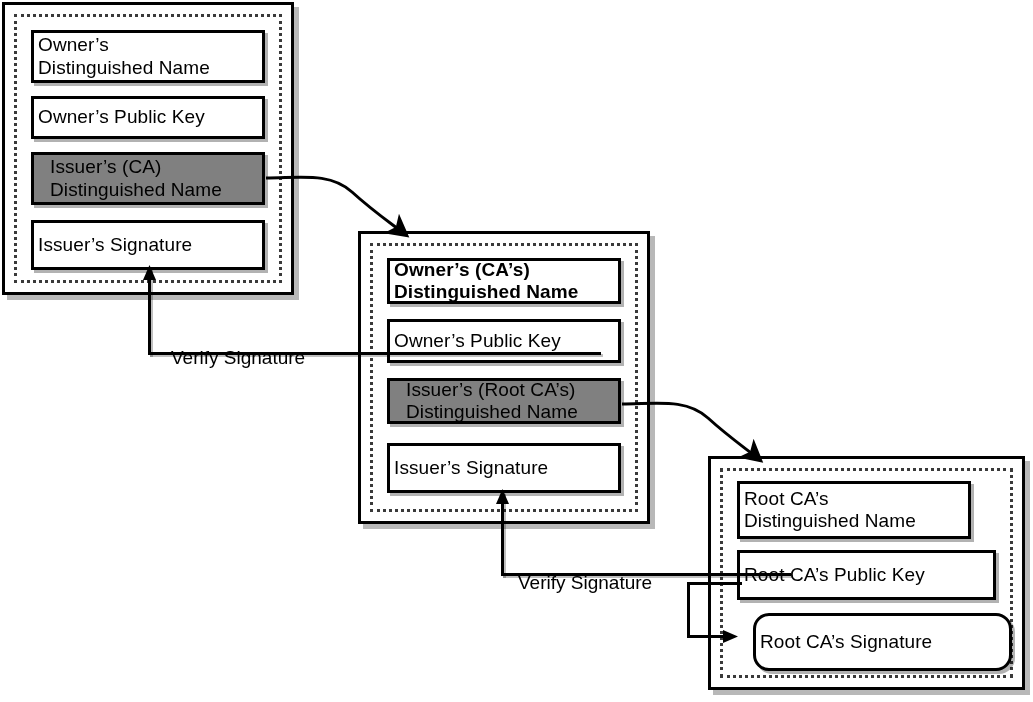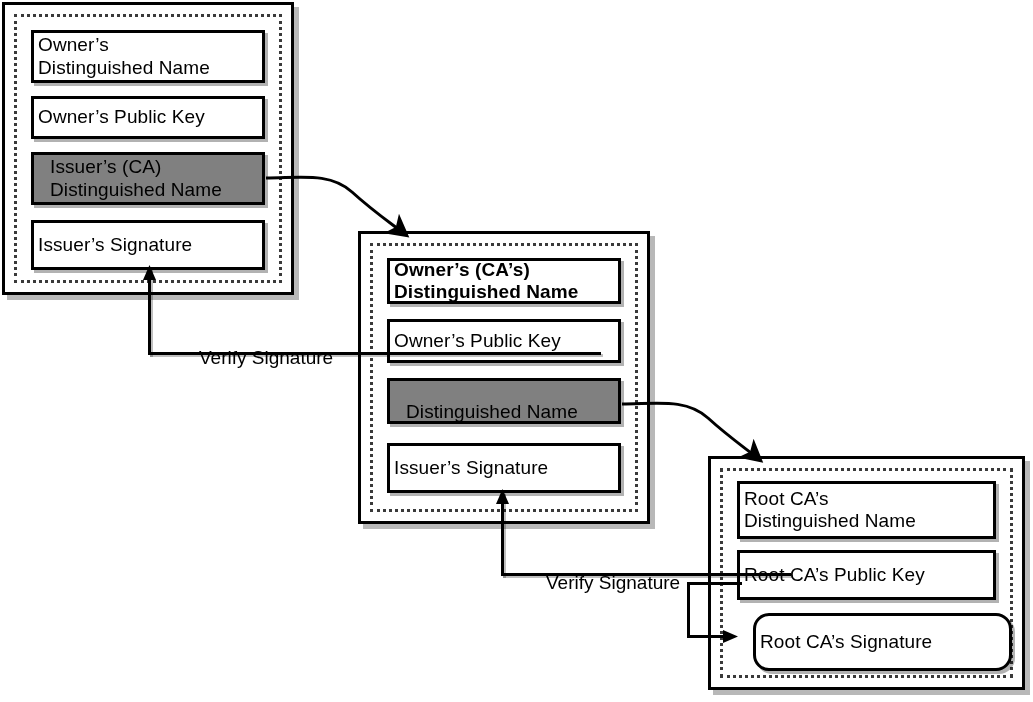--- a/index.html
+++ b/index.html
@@ -75,21 +75,20 @@
     pointer-events: none;
   }
 
   
   .label {
     position: absolute;
     font-size: 19px;
     color: #000000;
     white-space: nowrap;
     z-index: 7;
-    margin-left: 28px;
   }
 </style>
 </head>
 <body>
 
 <div id="stage">
 
   <div class="cert-outer" style="left:2px; top:2px; width:292px; height:293px;">
     <div class="cert-dotted"></div>
   </div>
@@ -132,36 +131,36 @@
   </div>
 
   <div class="field" style="left:387px; top:319px; width:234px; height:44px;">
     <span class="txt">
       <span>Owner’s Public Key</span>
     </span>
   </div>
 
   <div class="field shaded" style="left:387px; top:378px; width:234px; height:46px;">
     <span class="txt">
-      <br>
+      <span>Issuer’s (Root CA’s)</span><br>
       <span>Distinguished Name</span>
     </span>
   </div>
 
   <div class="field" style="left:387px; top:443px; width:234px; height:50px;">
     <span class="txt">
       <span>Issuer’s Signature</span>
     </span>
   </div>
 
   <div class="cert-outer" style="left:708px; top:456px; width:317px; height:234px;">
     <div class="cert-dotted"></div>
   </div>
 
-  <div class="field" style="left:737px; top:481px; width:259px; height:58px;">
+  <div class="field" style="left:737px; top:481px; width:234px; height:58px;">
     <span class="txt">
       <span>Root CA’s</span><br>
       <span>Distinguished Name</span>
     </span>
   </div>
 
   <div class="field" style="left:737px; top:550px; width:259px; height:50px;">
     <span class="txt">
       <span>Root CA’s Public Key</span>
     </span>

